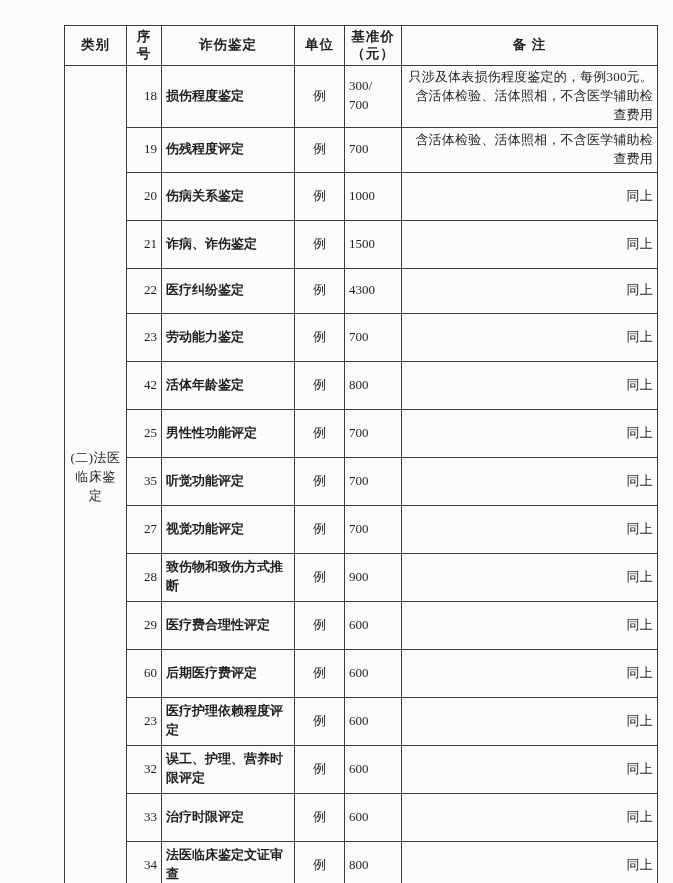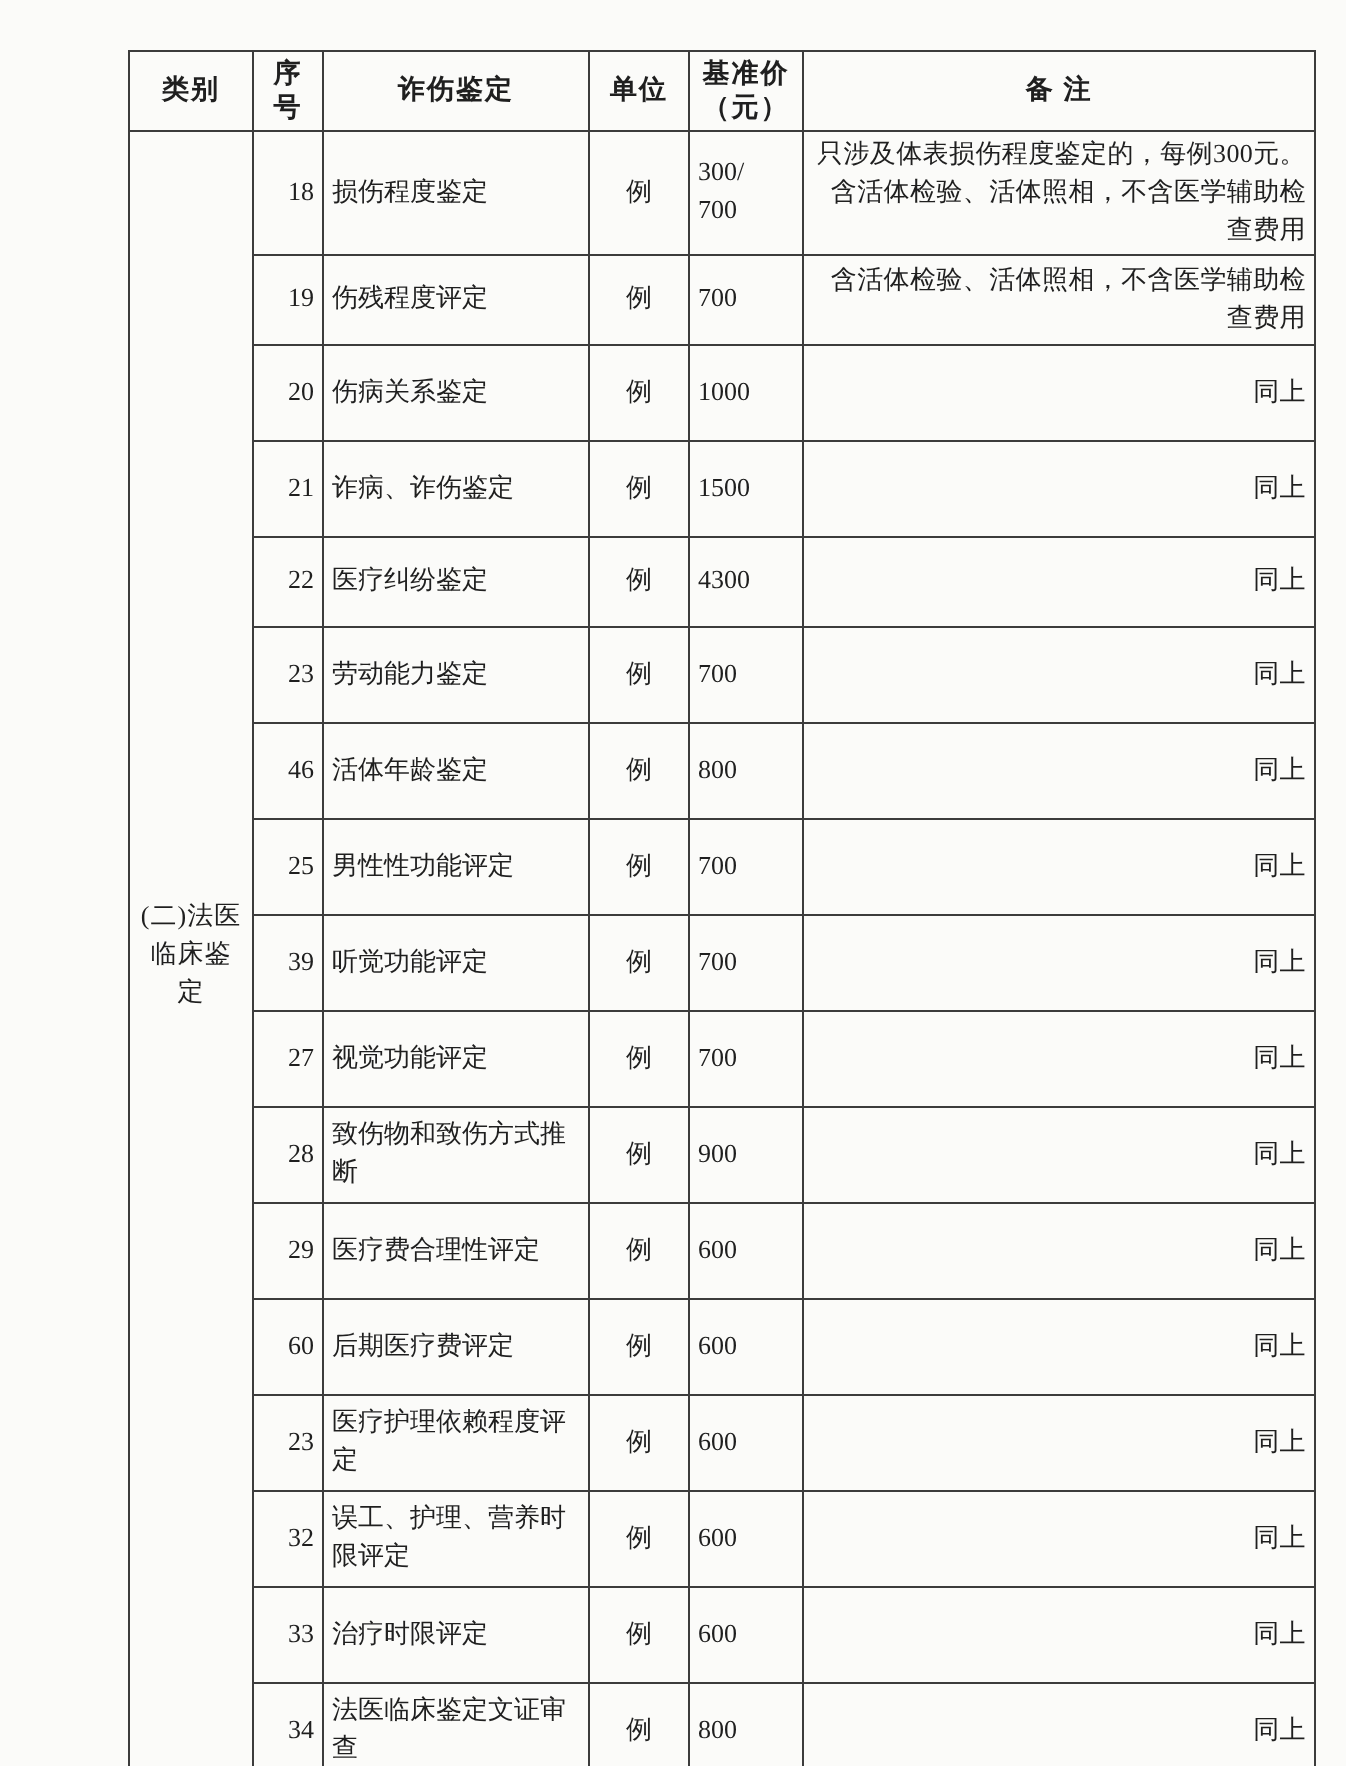--- a/index.html
+++ b/index.html
@@ -48,21 +48,21 @@
   tr.row-tall         { height: 53px; }
   tr.row-short        { height: 45px; }
   tr.row-std          { height: 48px; }
   td.cell-category {
     text-align: center;
     font-size: 13px;
     line-height: 1.6;
     letter-spacing: 0.5px;
   }
   td.cell-no   { text-align: right; font-size: 13px; }
-  td.cell-item { text-align: left; padding-left: 9px; padding-right: 5px; font-size: 13px; line-height: 1.55; }
+  td.cell-item { text-align: left; padding-left: 9px; padding-right: 5px; font-size: 13px; line-height: 1.55; font-weight: bold; }
   td.cell-unit { text-align: center; font-size: 13px; }
   td.cell-price{ text-align: left; font-size: 13px; line-height: 1.5; }
   td.cell-remark {
     text-align: right;
     padding-left: 7px;
     padding-right: 3px;
     font-size: 12.5px;
     line-height: 1.55;
     letter-spacing: 0.2px;
   }
@@ -136,37 +136,37 @@
 
       <tr class="row-std">
         <td class="cell-no">23</td>
         <td class="cell-item">劳动能力鉴定</td>
         <td class="cell-unit">例</td>
         <td class="cell-price">700</td>
         <td class="cell-remark">同上</td>
       </tr>
 
       <tr class="row-std">
-        <td class="cell-no">46</td>
+        <td class="cell-no">42</td>
         <td class="cell-item">活体年龄鉴定</td>
         <td class="cell-unit">例</td>
         <td class="cell-price">800</td>
         <td class="cell-remark">同上</td>
       </tr>
 
       <tr class="row-std">
         <td class="cell-no">25</td>
         <td class="cell-item">男性性功能评定</td>
         <td class="cell-unit">例</td>
         <td class="cell-price">700</td>
         <td class="cell-remark">同上</td>
       </tr>
 
       <tr class="row-std">
-        <td class="cell-no">39</td>
+        <td class="cell-no">35</td>
         <td class="cell-item">听觉功能评定</td>
         <td class="cell-unit">例</td>
         <td class="cell-price">700</td>
         <td class="cell-remark">同上</td>
       </tr>
 
       <tr class="row-std">
         <td class="cell-no">27</td>
         <td class="cell-item">视觉功能评定</td>
         <td class="cell-unit">例</td>

